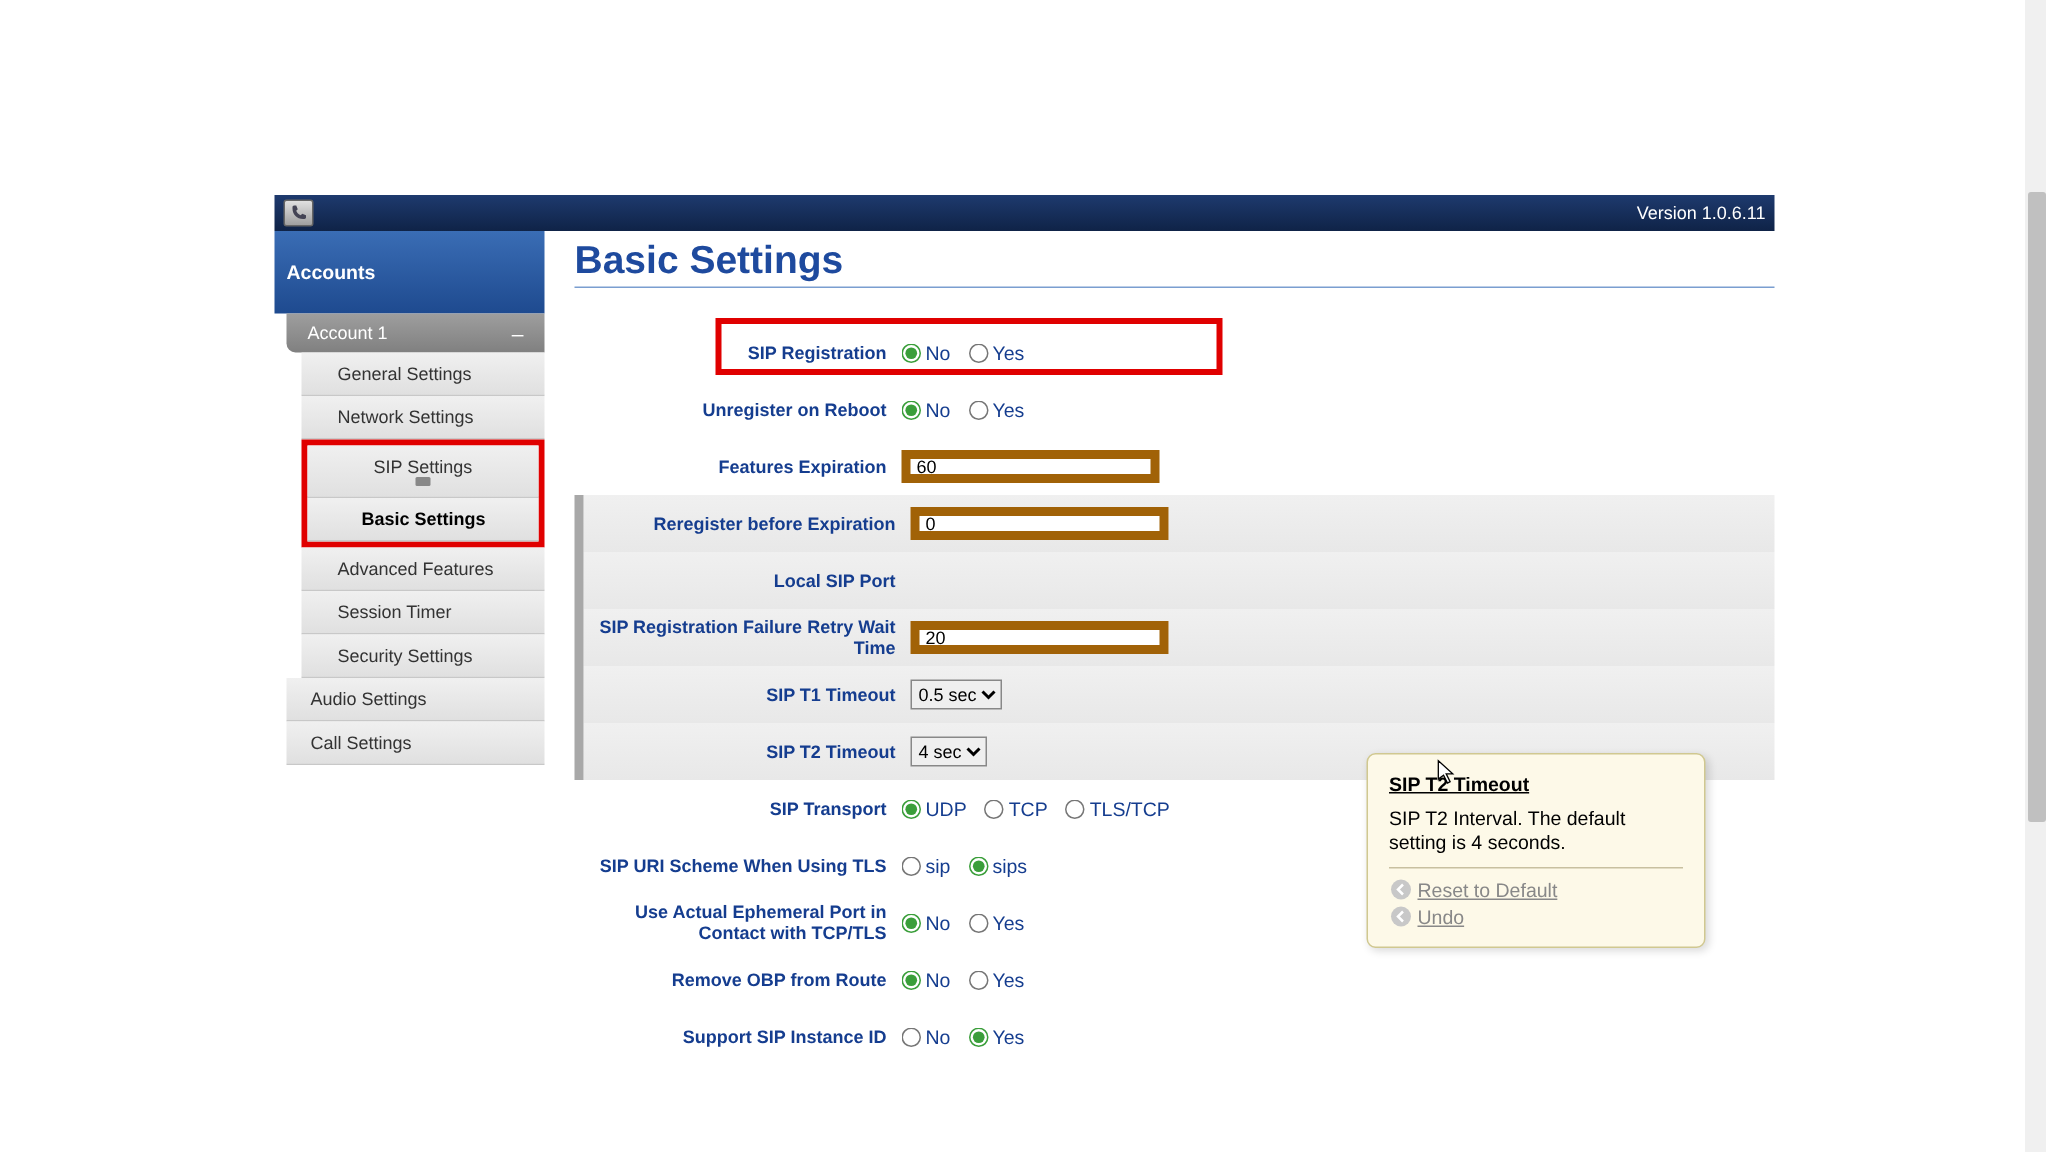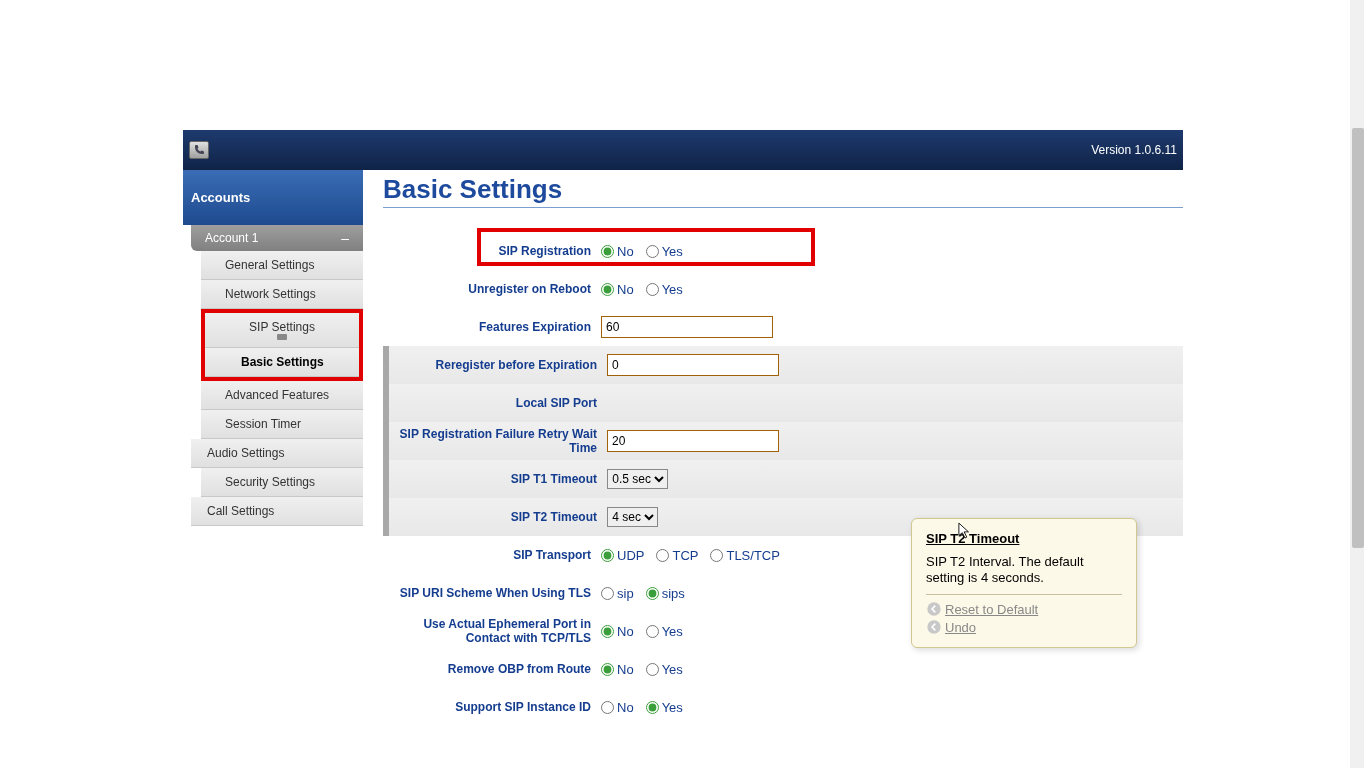--- a/index.html
+++ b/index.html
@@ -1,18 +1,18 @@
 <!DOCTYPE html>
 <html><head>
 <meta charset="utf-8">
 <style>
 * { box-sizing: border-box; margin: 0; padding: 0; }
 body { font-family: Arial, sans-serif; font-size: 13px; background: #fff; }
 .page-wrap { width: 1000px; margin: 130px auto 0; }
-.topbar { background: linear-gradient(to bottom, #1e3a6e, #0f2347); height: 40px; display: flex; align-items: center; justify-content: space-between; padding: 0 6px; margin-top: 41px; }
+.topbar { background: linear-gradient(to bottom, #1e3a6e, #0f2347); height: 24px; display: flex; align-items: center; justify-content: space-between; padding: 0 6px; margin-top: 41px; }
 .topbar-icon { width: 20px; height: 18px; background: linear-gradient(to bottom, #e0e0e0, #a0a0a0); border: 1px solid #666; border-radius: 2px; display: flex; align-items: center; justify-content: center; }
 .topbar-icon svg { width: 12px; height: 12px; }
 .version { color: #fff; font-size: 12px; }
 .layout { display: flex; }
 .sidebar { width: 180px; flex-shrink: 0; }
 .sidebar-title { background: linear-gradient(to bottom, #3a6db5, #1e4a8f); color: #fff; font-weight: bold; padding: 20px 8px; font-size: 13px; }
 .sidebar-acct { background: linear-gradient(to bottom, #9e9e9e, #808080); color: #fff; padding: 5px 14px; font-size: 12px; display: flex; justify-content: space-between; align-items: center; border-bottom-left-radius: 6px; margin-left: 8px; }
 .sidebar-acct .minus { font-size: 14px; }
 .nav-item { background: linear-gradient(to bottom, #f0f0f0, #e0e0e0); border-bottom: 1px solid #c8c8c8; padding: 7px 24px; font-size: 12px; color: #333; cursor: pointer; margin-left: 18px; }
 .nav-item.l1 { margin-left: 8px; padding-left: 16px; }
@@ -22,21 +22,21 @@
 .highlight-red .nav-item { margin-left: 0; }
 .expand-ico { width: 10px; height: 6px; background: #888; border-radius: 1px; }
 .main { flex: 1; padding: 0 0 0 20px; position: relative; }
 .page-title { color: #1e4a9e; font-size: 26px; font-weight: bold; padding: 4px 0 2px; border-bottom: 1px solid #7a9ed0; margin-right: 0; }
 .form-rows { margin-top: 24px; }
 .row { display: flex; align-items: center; min-height: 38px; position: relative; }
 .row.banded { background: linear-gradient(to bottom, #f0f0f0, #e8e8e8); border-left: 6px solid #a8a8a8; }
 .row-label { width: 218px; text-align: right; color: #153d8f; font-weight: bold; font-size: 12px; padding-right: 10px; }
 .row-label.multi { line-height: 14px; }
 .row-ctrl { display: flex; align-items: center; gap: 4px; padding: 3px 0; }
-input[type=text] { border: 1px solid #a16207; padding: 3px 4px; font-size: 12px; width: 172px; height: 22px; }
+input[type=text] { border: 6px solid #a16207; padding: 3px 4px; font-size: 12px; width: 172px; height: 22px; }
 select { border: 1px solid #888; font-size: 12px; height: 20px; text-align: right; }
 .radio-opt { display: inline-flex; align-items: center; margin-right: 8px; color: #153d8f; font-size: 13px; }
 .radio-opt input { margin-right: 3px; width: 13px; height: 13px; accent-color: #3a9e3a; }
 .row-hl { position: relative; }
 .red-box { position: absolute; left: -6px; top: -4px; width: 338px; height: 38px; border: 4px solid #e00000; pointer-events: none; }
 .tooltip { position: absolute; left: 548px; top: 348px; width: 226px; background: #fdf9e8; border: 1px solid #d0c890; border-radius: 6px; padding: 12px 14px 10px; box-shadow: 2px 2px 6px rgba(0,0,0,0.15); }
 .tooltip-title { font-weight: bold; text-decoration: underline; font-size: 13px; color: #000; margin-bottom: 8px; }
 .tooltip-body { font-size: 13px; color: #000; line-height: 16px; padding-bottom: 8px; border-bottom: 1px solid #c8c0a0; margin-bottom: 6px; }
 .tooltip-link { display: flex; align-items: center; color: #888; font-size: 13px; text-decoration: underline; margin: 2px 0; cursor: pointer; }
 .tooltip-link svg { width: 16px; height: 16px; margin-right: 3px; }
@@ -69,22 +69,22 @@
       <div class="nav-item">Network Settings</div>
       <div class="highlight-red">
         <div class="nav-item expandable">
           <span>SIP Settings</span>
           <span class="expand-ico"></span>
         </div>
         <div class="nav-item active">Basic Settings</div>
       </div>
       <div class="nav-item">Advanced Features</div>
       <div class="nav-item">Session Timer</div>
+      <div class="nav-item">Security Settings</div>
       <div class="nav-item l1">Audio Settings</div>
-      <div class="nav-item">Security Settings</div>
       <div class="nav-item l1">Call Settings</div>
     </div>
 
     <div class="main">
       <div class="page-title">Basic Settings</div>
 
       <div class="form-rows">
 
 
         <div class="row row-hl" style="position:relative;">

